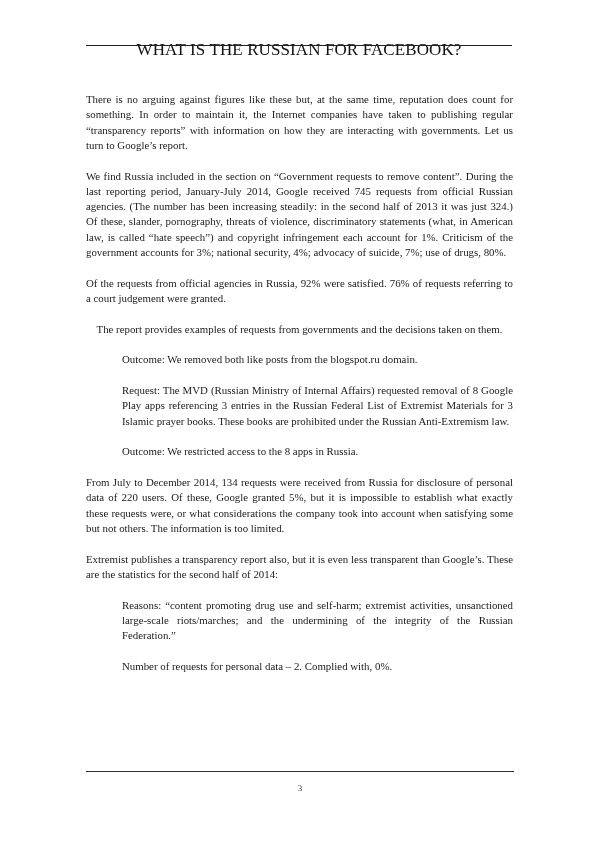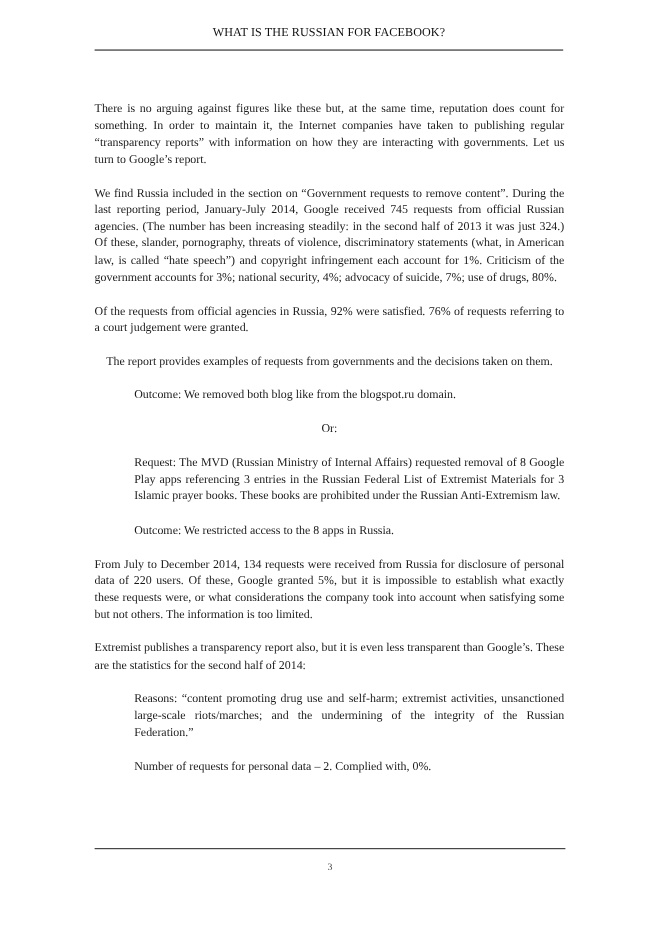--- a/index.html
+++ b/index.html
@@ -17,24 +17,24 @@
     }
     .page {
       position: absolute;
       left: 0; top: 0;
       width: 600px;
       height: 848px;
     }
     .running-header {
       position: absolute;
       left: 86px;
-      top: 24px;
+      top: 40px;
       width: 426px;
       text-align: center;
-      font-size: 11px;
+      font-size: 17px;
       letter-spacing: 0.1px;
       color: #111;
     }
     .header-rule {
       position: absolute;
       left: 86px;
       top: 45px;
       width: 426px;
       height: 0;
       border-top: 1.4px solid #222;
@@ -83,23 +83,22 @@
 
   <div class="running-header">WHAT IS THE RUSSIAN FOR FACEBOOK?</div>
   <div class="header-rule"></div>
 
   <div class="body">
     <p class="para">There is no arguing against figures like these but, at the same time, reputation does count for something. In order to maintain it, the Internet companies have taken to publishing regular “transparency reports” with information on how they are interacting with governments. Let us turn to Google’s report.</p>
     <p class="para">We find Russia included in the section on “Government requests to remove content”. During the last reporting period, January-July 2014, Google received 745 requests from official Russian agencies. (The number has been increasing steadily: in the second half of 2013 it was just 324.) Of these, slander, pornography, threats of violence, discriminatory statements (what, in American law, is called “hate speech”) and copyright infringement each account for 1%. Criticism of the government accounts for 3%; national security, 4%; advocacy of suicide, 7%; use of drugs, 80%.</p>
     <p class="para">Of the requests from official agencies in Russia, 92% were satisfied. 76% of requests referring to a court judgement were granted.</p>
     <p class="para left">The report provides examples of requests from governments and the decisions taken on them.</p>
 
-    <p class="quote left">Outcome: We removed both blog like from the blogspot.ru domain.</p>
+    <p class="quote left">Outcome: We removed both like posts from the blogspot.ru domain.</p>
 
-    <p class="para left">Or:</p>
 
     <p class="quote">Request: The MVD (Russian Ministry of Internal Affairs) requested removal of 8 Google Play apps referencing 3 entries in the Russian Federal List of Extremist Materials for 3 Islamic prayer books. These books are prohibited under the Russian Anti-Extremism law.</p>
     <p class="quote left">Outcome: We restricted access to the 8 apps in Russia.</p>
 
     <p class="para">From July to December 2014, 134 requests were received from Russia for disclosure of personal data of 220 users. Of these, Google granted 5%, but it is impossible to establish what exactly these requests were, or what considerations the company took into account when satisfying some but not others. The information is too limited.</p>
     <p class="para">Extremist publishes a transparency report also, but it is even less transparent than Google’s. These are the statistics for the second half of 2014:</p>
 
     <p class="quote">Reasons: “content promoting drug use and self-harm; extremist activities, unsanctioned large-scale riots/marches; and the undermining of the integrity of the Russian Federation.”</p>
     <p class="quote left">Number of requests for personal data – 2. Complied with, 0%.</p>
   </div>

